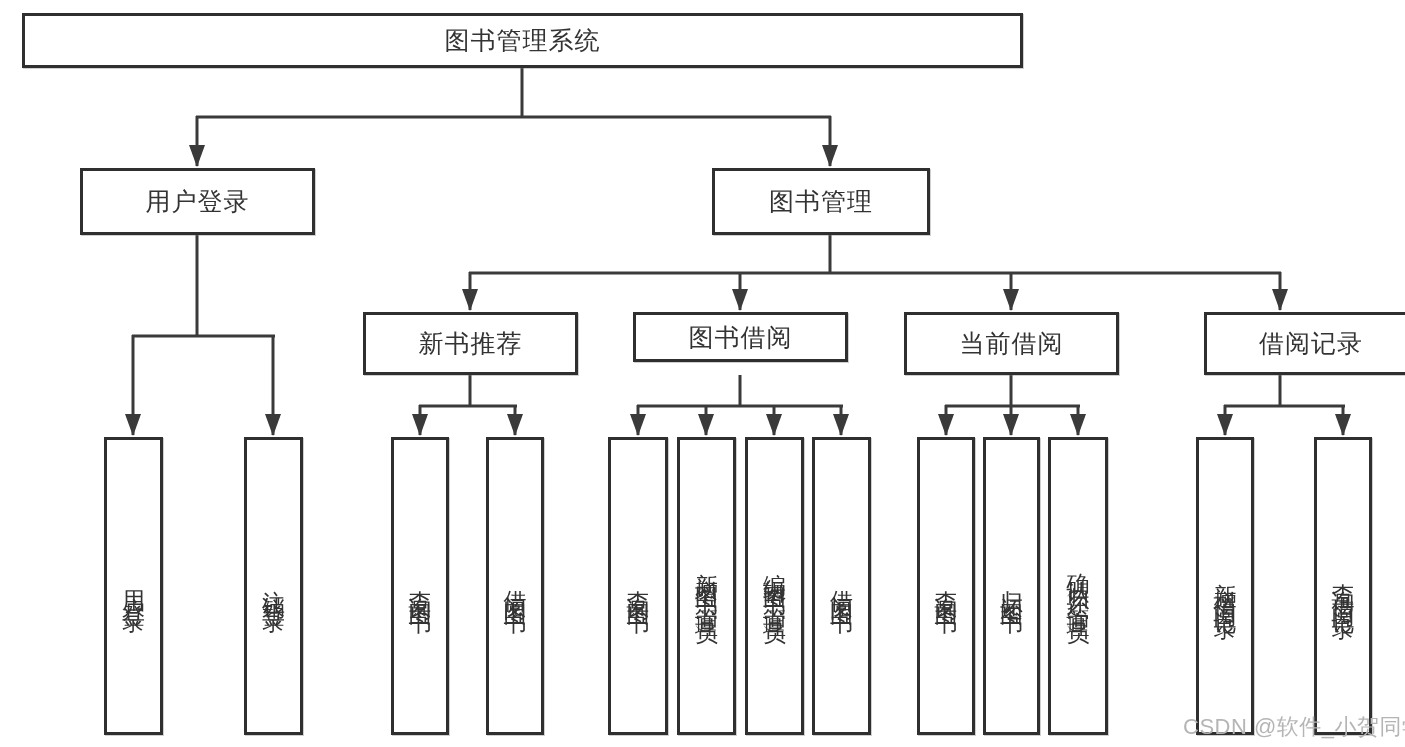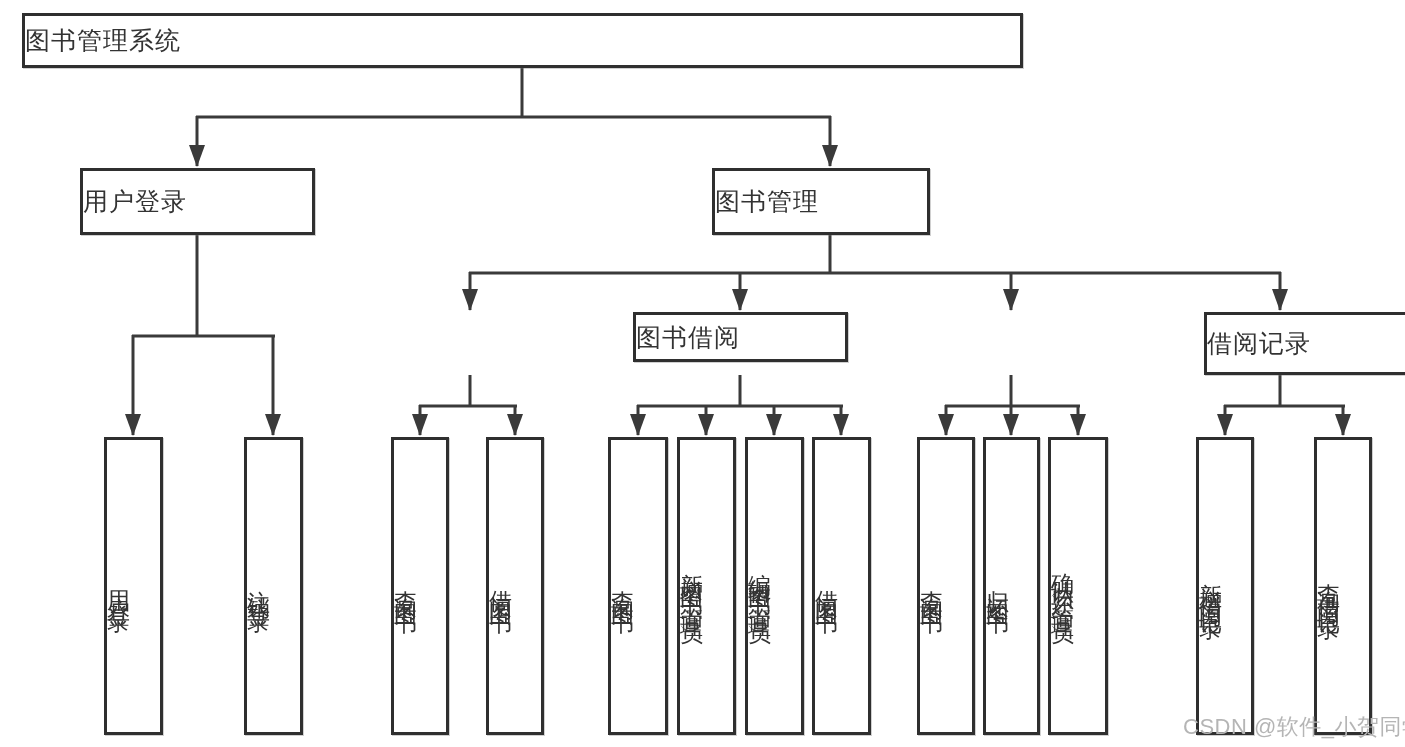--- a/index.html
+++ b/index.html
@@ -11,20 +11,21 @@
     overflow:hidden;
   }
   .wires{position:absolute;left:0;top:0;width:1405px;height:747px;}
   .box{
     position:absolute;
     box-sizing:border-box;
     background:#ffffff;
     border:3px solid #2f2f2f;
     display:flex;
     align-items:center;
+    justify-content:center;
     color:#333333;
     box-shadow:1px 1px 0 rgba(120,120,120,0.35);
   }
   .box.h .lbl{
     font-size:25px;
     letter-spacing:1px;
     line-height:1;
     white-space:nowrap;
   }
   .box.v .lbl{
@@ -112,22 +113,28 @@
     <span class="lbl">图书管理系统</span>
   </div>
 
   <div class="box h" style="left:80px;top:168px;width:235px;height:67px">
     <span class="lbl">用户登录</span>
   </div>
   <div class="box h" style="left:712px;top:168px;width:218px;height:67px">
     <span class="lbl">图书管理</span>
   </div>
 
+  <div class="box h" style="left:363px;top:312px;width:215px;height:63px">
+    <span class="lbl">新书推荐</span>
+  </div>
   <div class="box h" style="left:633px;top:312px;width:215px;height:50px">
     <span class="lbl">图书借阅</span>
+  </div>
+  <div class="box h" style="left:904px;top:312px;width:215px;height:63px">
+    <span class="lbl">当前借阅</span>
   </div>
   <div class="box h" style="left:1204px;top:312px;width:214px;height:63px">
     <span class="lbl">借阅记录</span>
   </div>
 
   <div class="box v" style="left:104px;top:437px;width:59px;height:298px">
     <span class="lbl">用户登录</span>
   </div>
   <div class="box v" style="left:244px;top:437px;width:59px;height:298px">
     <span class="lbl">注销登录</span>

